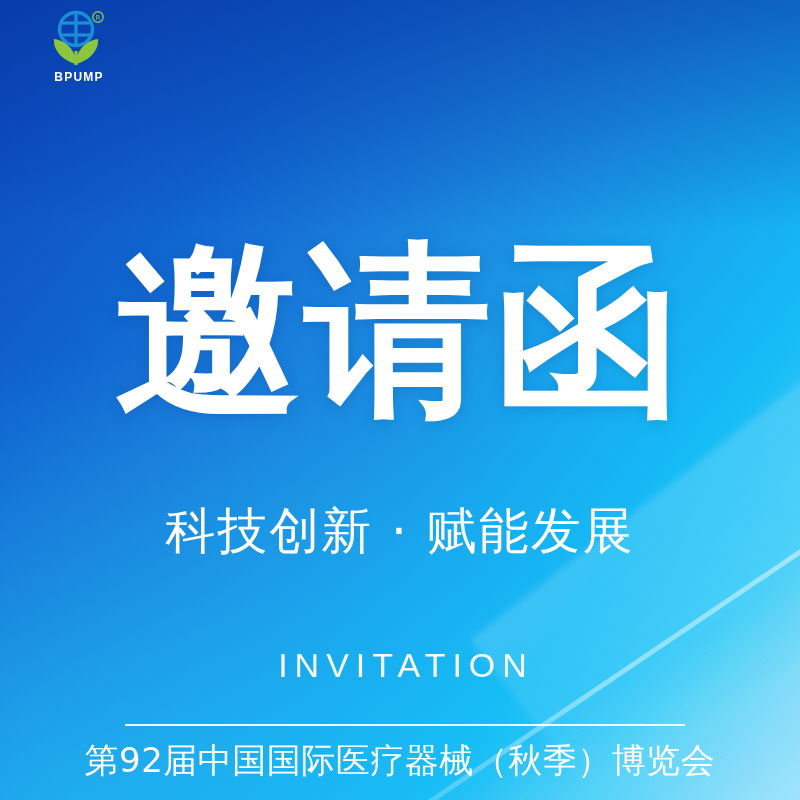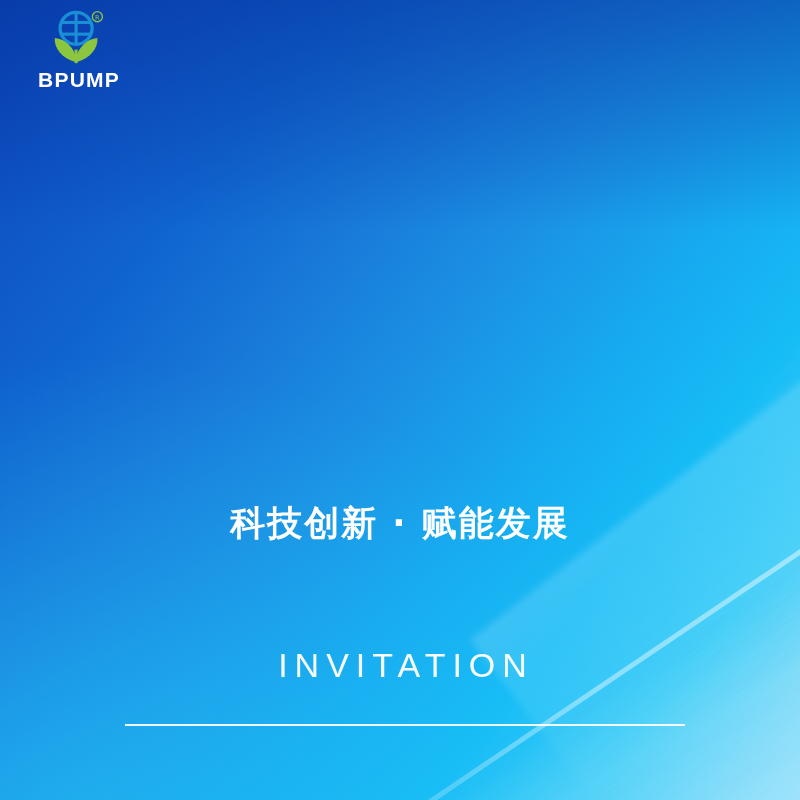--- a/index.html
+++ b/index.html
@@ -147,21 +147,21 @@
     position: relative;
     width: 62px;
     height: 82px;
     display: flex;
     flex-direction: column;
     align-items: center;
     justify-content: flex-start;
   }
   .logo-mark svg { display: block; }
   .logo-word {
-    font-size: 21px;
+    font-size: 12px;
     font-weight: 700;
     letter-spacing: 1.2px;
     color: #ffffff;
     line-height: 1;
     margin-top: 1px;
   }
   .brand-cn {
     font-size: 35px;
     font-weight: 700;
     color: #ffffff;
@@ -196,22 +196,22 @@
   .slogan-wrap {
     position: absolute;
     left: 0; right: 0;
     top: 506px;
     text-align: center;
     z-index: 5;
   }
   .slogan {
     display: inline-block;
     font-family: "DejaVu Sans", "Liberation Sans", sans-serif;
-    font-size: 35px;
-    font-weight: 700;
+    font-size: 50px;
+    font-weight: 400;
     color: #ffffff;
     letter-spacing: 2px;
     line-height: 1;
     white-space: nowrap;
   }
 
   
   .invitation-wrap {
     position: absolute;
     left: 12px; right: 0;
@@ -292,25 +292,31 @@
         <path d="M28 56 C 13 52, 5 41, 6 31 C 17 32, 26 41, 28 52 Z" fill="#8cc63f"></path>
 
         <path d="M28 56 C 43 52, 51 41, 50 31 C 39 32, 30 41, 28 52 Z" fill="#8cc63f"></path>
 
         <path d="M26.4 57 L 26.4 43 L 29.6 43 L 29.6 57 Z" fill="#8cc63f"></path>
       </svg>
       <div class="logo-word">BPUMP</div>
     </div>
   </div>
 
+  <div class="title-wrap">
+    <span class="title-cn">邀请函</span>
+  </div>
 
   <div class="slogan-wrap">
     <span class="slogan">科技创新 · 赋能发展</span>
   </div>
 
   <div class="invitation-wrap">
     <span class="invitation">INVITATION</span>
   </div>
 
   <div class="divider"></div>
 
+  <div class="event-wrap">
+    <span class="event">第92届中国国际医疗器械（秋季）博览会</span>
+  </div>
 
 </div>
 
 </body></html>

